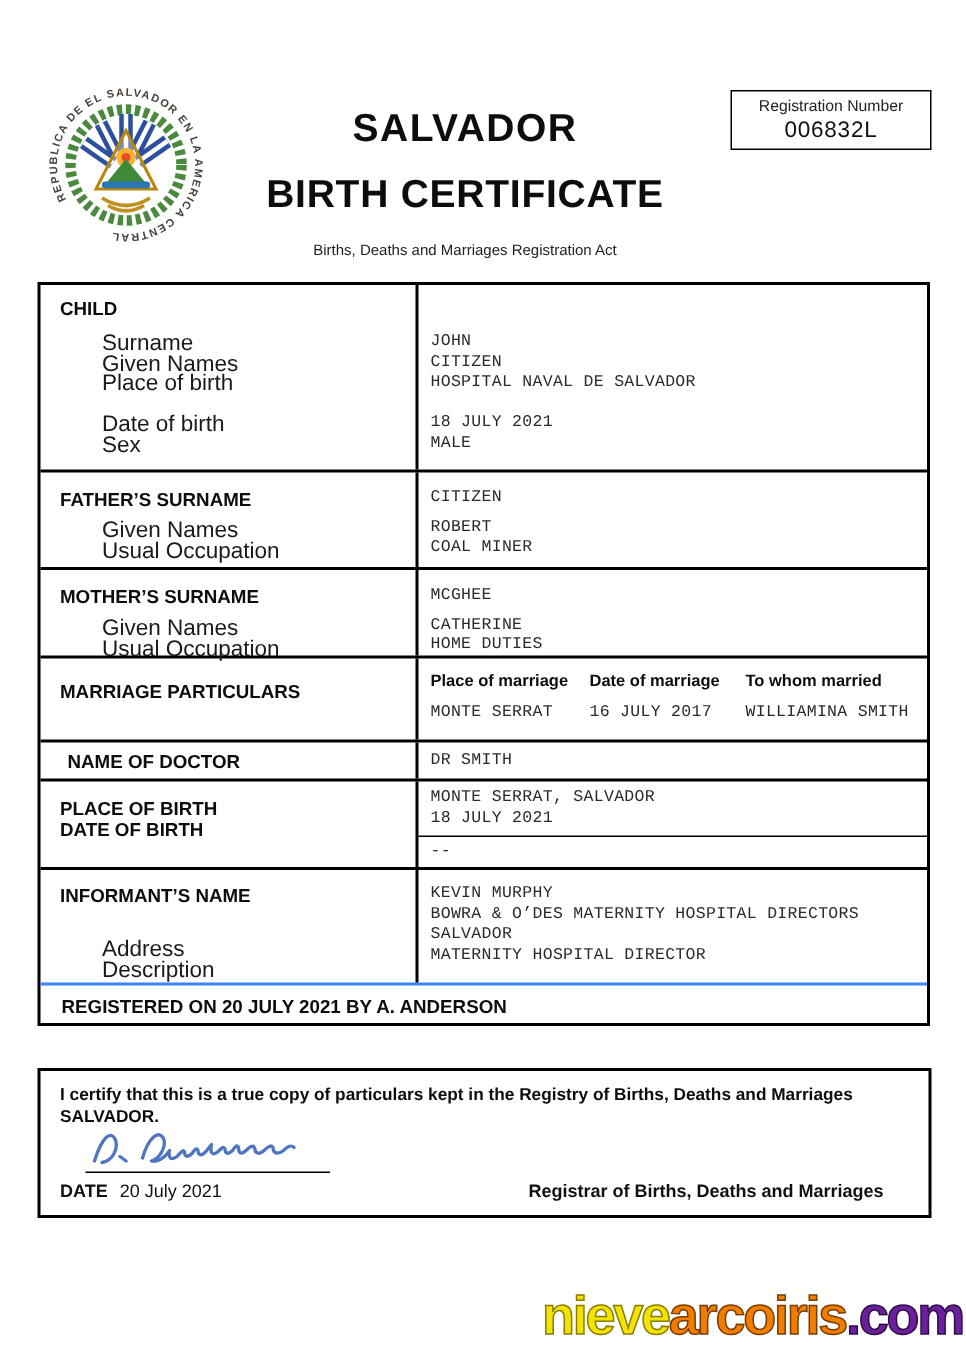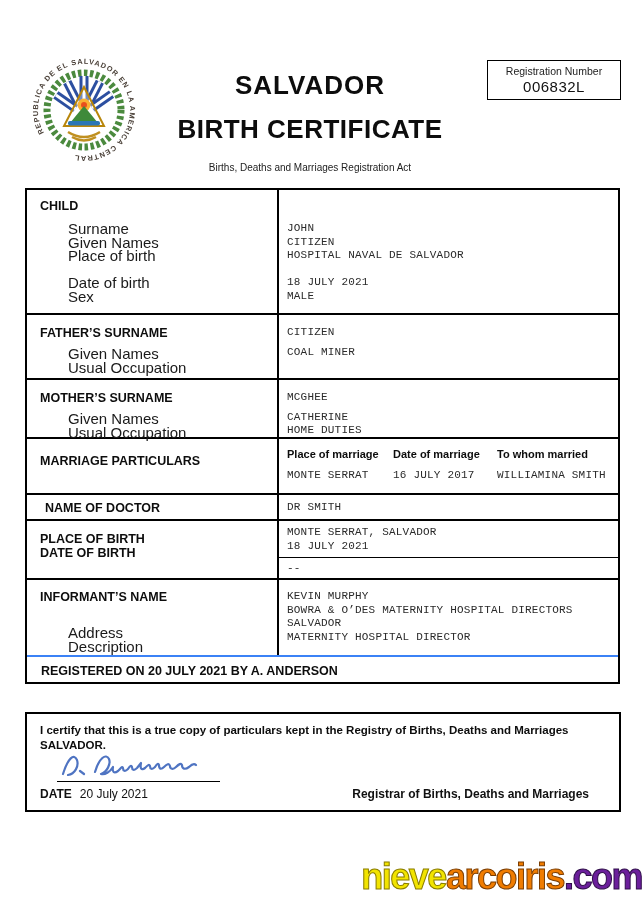--- a/index.html
+++ b/index.html
@@ -184,20 +184,21 @@
         <div class="sec-h">FATHER’S SURNAME</div>
         <div class="sub-labels-gap"></div>
         <div class="indent">
           <div class="lbl">Given Names</div>
           <div class="lbl">Usual Occupation</div>
         </div>
       </div>
       <div class="cell-r father-right">
         <div class="mono">CITIZEN</div>
         <div class="sp6"></div>
+        <div class="mono">ROBERT</div>
         <div class="mono">COAL MINER</div>
       </div>
     </div>
 
     <div class="row h-mother">
       <div class="cell-l mother-left">
         <div class="sec-h">MOTHER’S SURNAME</div>
         <div class="sub-labels-gap"></div>
         <div class="indent">
           <div class="lbl">Given Names</div>

